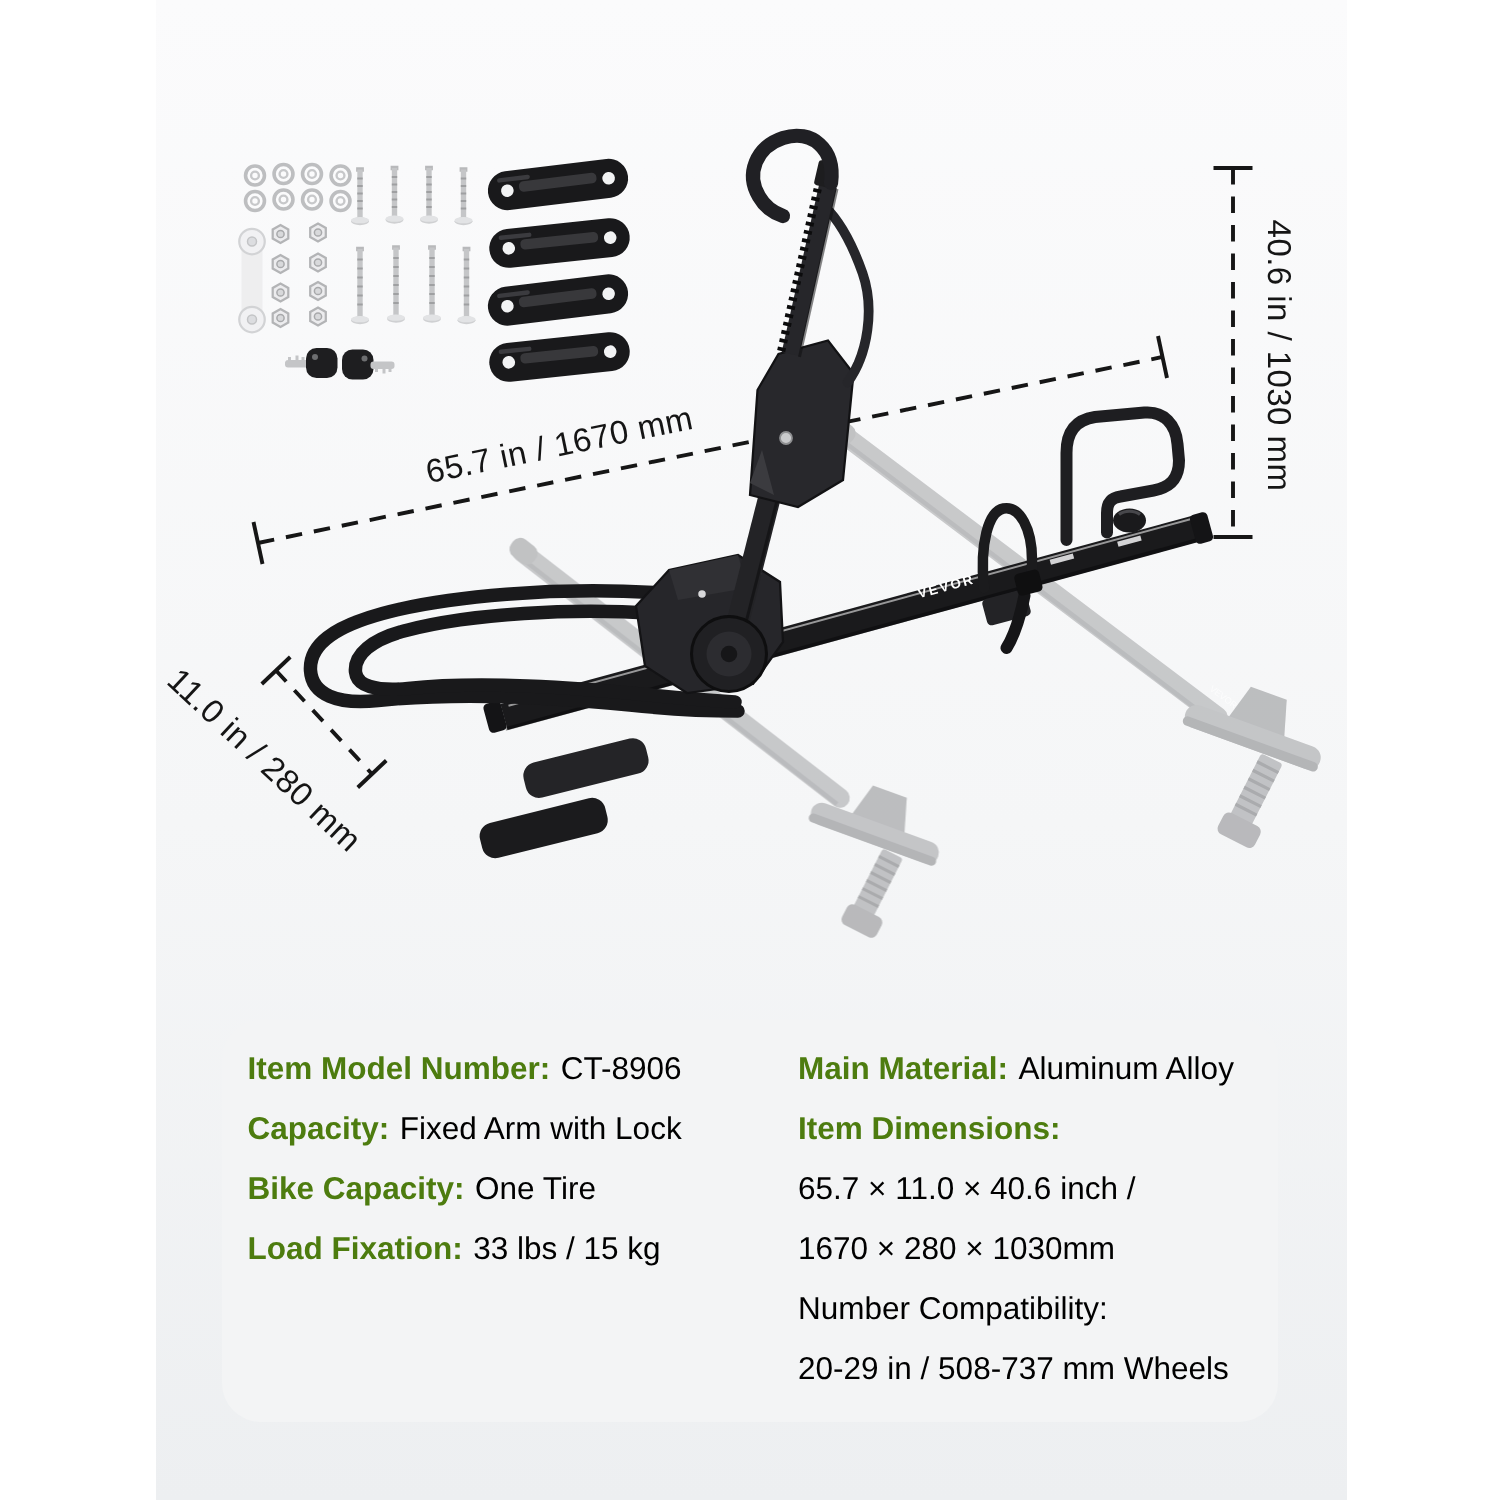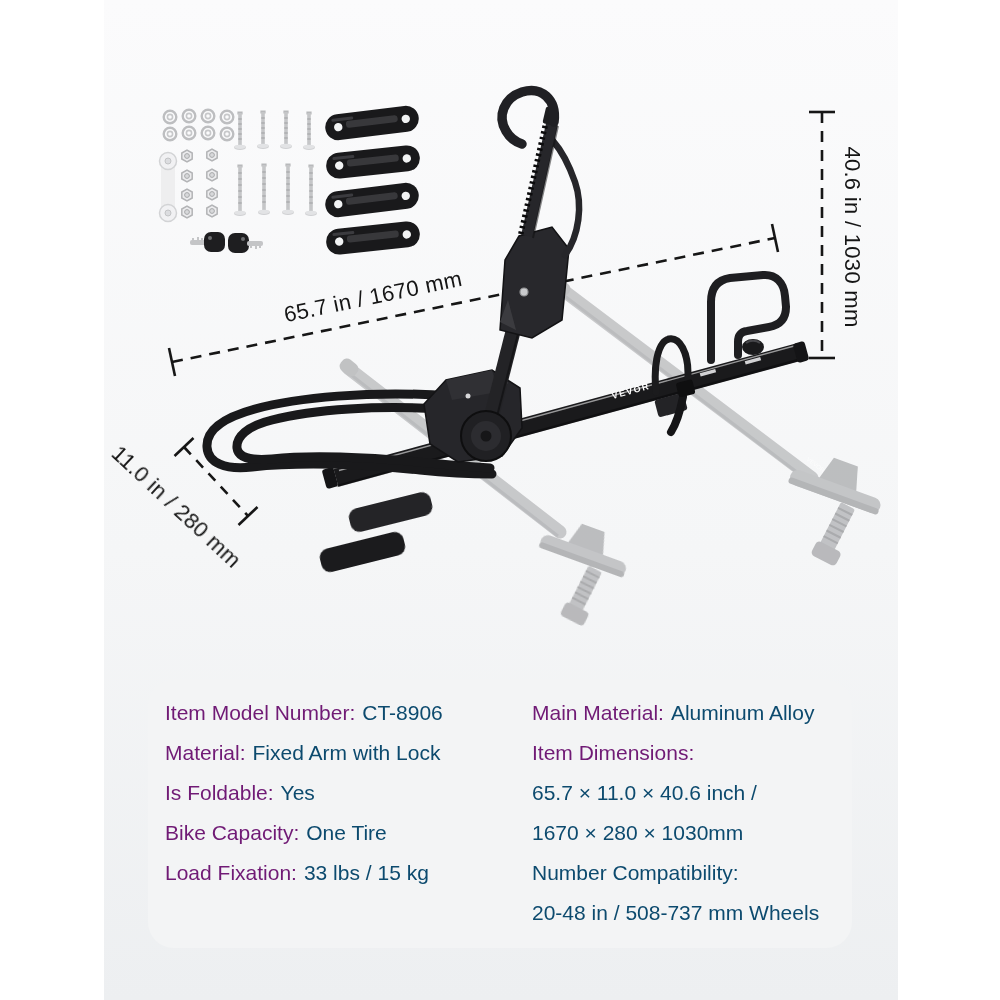--- a/index.html
+++ b/index.html
@@ -12,23 +12,23 @@
        text-align:center;white-space:nowrap;}
   #dim-length{left:258px;top:284px;width:230px;transform:rotate(-11.7deg);}
   #dim-height{left:737px;top:224px;width:230px;transform:rotate(90deg);}
   #dim-width{left:80px;top:494px;width:192px;transform:rotate(43deg);}
   .spec{position:absolute;left:148px;top:680px;width:704px;height:268px;
         background:#f3f4f5;border-radius:26px;}
   .col{position:absolute;top:13px;}
   .col-left{left:17px;width:352px;}
   .col-right{left:384px;width:310px;}
   .row{height:40px;line-height:40px;font-size:21px;white-space:nowrap;}
-  .lbl{color:#701a75;margin-right:7px;}
+  .lbl{color:#4d7c0f;margin-right:7px;font-weight:bold;}
   .lbl:empty{margin:0;}
-  .val{color:#0c4a6e;}
+  .val{color:#000000;}
 </style>
 </head>
 <body>
 
 <div class="page">
   <div class="canvas"></div>
 
   <svg class="scene" width="1000" height="1000" viewBox="0 0 1000 1000">
     <defs>
       <g id="washer">
@@ -229,27 +229,26 @@
     </g>
   </svg>
 
   <div class="dim" id="dim-length">65.7 in / 1670 mm</div>
   <div class="dim" id="dim-height">40.6 in / 1030 mm</div>
   <div class="dim" id="dim-width">11.0 in / 280 mm</div>
 
   <div class="spec">
     <div class="col col-left">
       <div class="row"><span class="lbl">Item Model Number:</span><span class="val">CT-8906</span></div>
-      <div class="row"><span class="lbl">Material:</span><span class="val">Fixed Arm with Lock</span></div>
-      <div class="row"><span class="lbl">Is Foldable:</span><span class="val">Yes</span></div>
+      <div class="row"><span class="lbl">Capacity:</span><span class="val">Fixed Arm with Lock</span></div>
       <div class="row"><span class="lbl">Bike Capacity:</span><span class="val">One Tire</span></div>
       <div class="row"><span class="lbl">Load Fixation:</span><span class="val">33 lbs / 15 kg</span></div>
     </div>
     <div class="col col-right">
       <div class="row"><span class="lbl">Main Material:</span><span class="val">Aluminum Alloy</span></div>
       <div class="row"><span class="lbl">Item Dimensions:</span><span class="val"></span></div>
       <div class="row"><span class="lbl"></span><span class="val">65.7 × 11.0 × 40.6 inch /</span></div>
       <div class="row"><span class="lbl"></span><span class="val">1670 × 280 × 1030mm</span></div>
       <div class="row"><span class="lbl"></span><span class="val">Number Compatibility:</span></div>
-      <div class="row"><span class="lbl"></span><span class="val">20-48 in / 508-737 mm Wheels</span></div>
+      <div class="row"><span class="lbl"></span><span class="val">20-29 in / 508-737 mm Wheels</span></div>
     </div>
   </div>
 </div>
 
 </body></html>

